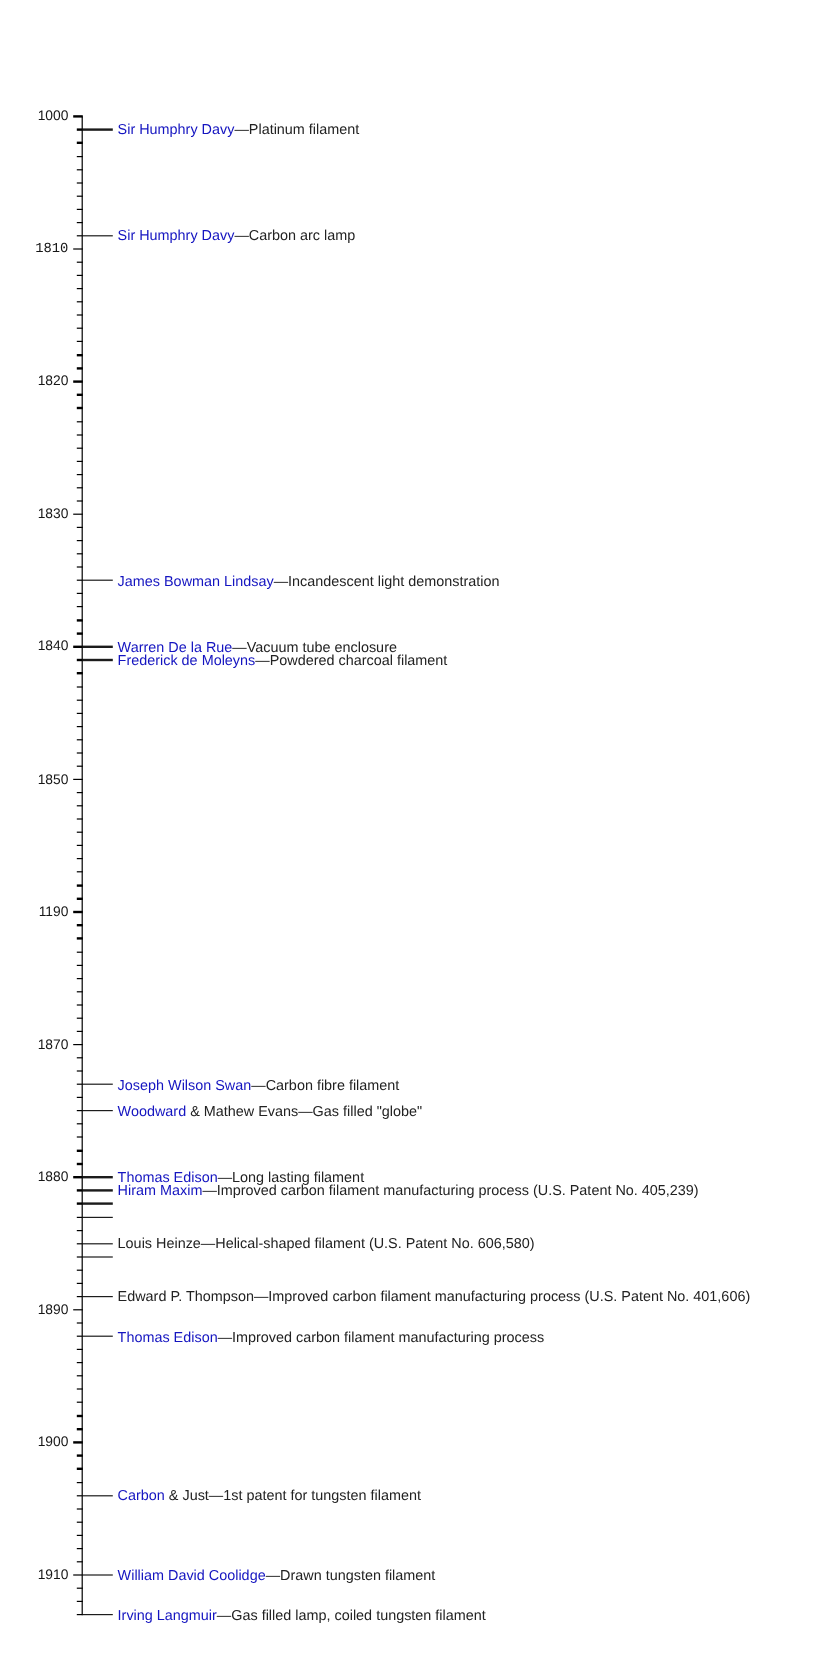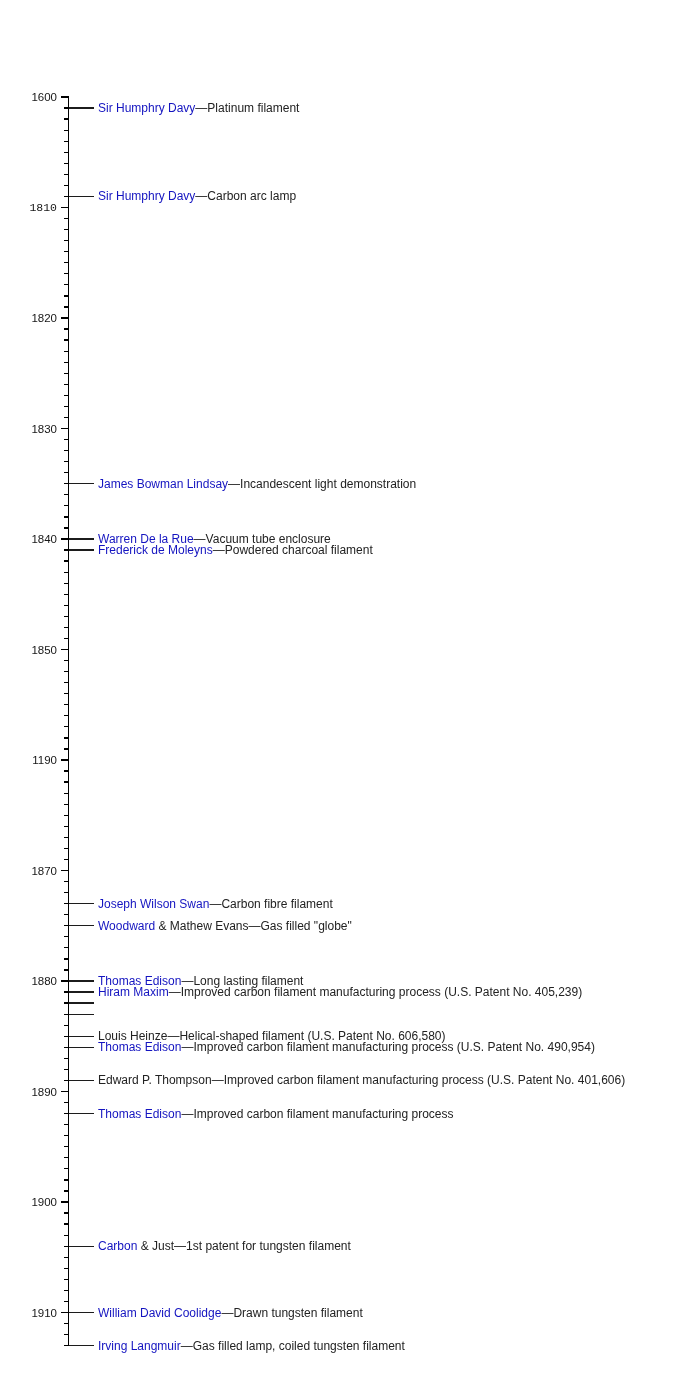--- a/index.html
+++ b/index.html
@@ -25,21 +25,21 @@
   }
   .event .name-link { color: var(--link, #1414c0); cursor: pointer; }
   .event .plain { color: var(--plain, #222222); }
 </style>
 </head>
 <body style="--axis: #000000; --link: #1414c0; --plain: #222222; background: rgb(255, 255, 255);">
 
 <div id="timeline">
     <div class="axis-line" style="left: 68px; top: 97px; height: 1248.65px;"></div>
     <div class="tick" style="left: 61px; top: 96.35px; width: 8.4px;"></div>
-    <div class="year-label" style="left: 15px; width: 42px; top: 90px;">1600</div>
+    <div class="year-label" style="left: 15px; width: 42px; top: 90px;">1000</div>
     <div class="tick" style="left: 64px; top: 107.4px; width: 5.4px;"></div>
     <div class="tick" style="left: 64px; top: 118.45px; width: 5.4px;"></div>
     <div class="tick" style="left: 64px; top: 129.5px; width: 5.4px;"></div>
     <div class="tick" style="left: 64px; top: 140.55px; width: 5.4px;"></div>
     <div class="tick" style="left: 64px; top: 151.6px; width: 5.4px;"></div>
     <div class="tick" style="left: 64px; top: 162.65px; width: 5.4px;"></div>
     <div class="tick" style="left: 64px; top: 173.7px; width: 5.4px;"></div>
     <div class="tick" style="left: 64px; top: 184.75px; width: 5.4px;"></div>
     <div class="tick" style="left: 64px; top: 195.8px; width: 5.4px;"></div>
     <div class="tick" style="left: 61px; top: 206.85px; width: 8.4px;"></div>
@@ -173,21 +173,20 @@
     <div class="event" style="top: 919.75px;"><span class="name-link">Woodward</span><span class="plain"> &amp; Mathew Evans</span><span class="plain">—</span><span class="plain">Gas filled "globe"</span></div>
     <div class="connector" style="left: 69px; top: 980.35px; width: 25px;"></div>
     <div class="event" style="top: 975px;"><span class="name-link">Thomas Edison</span><span class="plain">—</span><span class="plain">Long lasting filament</span></div>
     <div class="connector" style="left: 69px; top: 991.4px; width: 25px;"></div>
     <div class="event" style="top: 986.05px;"><span class="name-link">Hiram Maxim</span><span class="plain">—</span><span class="plain">Improved carbon filament manufacturing process (U.S. Patent No. 405,239)</span></div>
     <div class="connector" style="left: 69px; top: 1002.45px; width: 25px;"></div>
     <div class="connector" style="left: 69px; top: 1013.5px; width: 25px;"></div>
     <div class="connector" style="left: 69px; top: 1035.6px; width: 25px;"></div>
     <div class="event" style="top: 1030.25px;"><span class="plain">Louis Heinze</span><span class="plain">—</span><span class="plain">Helical-shaped filament (U.S. Patent No. 606,580)</span></div>
     <div class="connector" style="left: 69px; top: 1046.65px; width: 25px;"></div>
-    <div class="event" style="top: 1041.3px;"><span class="name-link">Thomas Edison</span><span class="plain">—</span><span class="plain">Improved carbon filament manufacturing process (U.S. Patent No. 490,954)</span></div>
     <div class="connector" style="left: 69px; top: 1079.8px; width: 25px;"></div>
     <div class="event" style="top: 1074.45px;"><span class="plain">Edward P. Thompson</span><span class="plain">—</span><span class="plain">Improved carbon filament manufacturing process (U.S. Patent No. 401,606)</span></div>
     <div class="connector" style="left: 69px; top: 1112.95px; width: 25px;"></div>
     <div class="event" style="top: 1107.6px;"><span class="name-link">Thomas Edison</span><span class="plain">—</span><span class="plain">Improved carbon filament manufacturing process</span></div>
     <div class="connector" style="left: 69px; top: 1245.55px; width: 25px;"></div>
     <div class="event" style="top: 1240.2px;"><span class="name-link">Carbon</span><span class="plain"> &amp; Just</span><span class="plain">—</span><span class="plain">1st patent for tungsten filament</span></div>
     <div class="connector" style="left: 69px; top: 1311.85px; width: 25px;"></div>
     <div class="event" style="top: 1306.5px;"><span class="name-link">William David Coolidge</span><span class="plain">—</span><span class="plain">Drawn tungsten filament</span></div>
     <div class="connector" style="left: 69px; top: 1345px; width: 25px;"></div>
     <div class="event" style="top: 1339.65px;"><span class="name-link">Irving Langmuir</span><span class="plain">—</span><span class="plain">Gas filled lamp, coiled tungsten filament</span></div>

